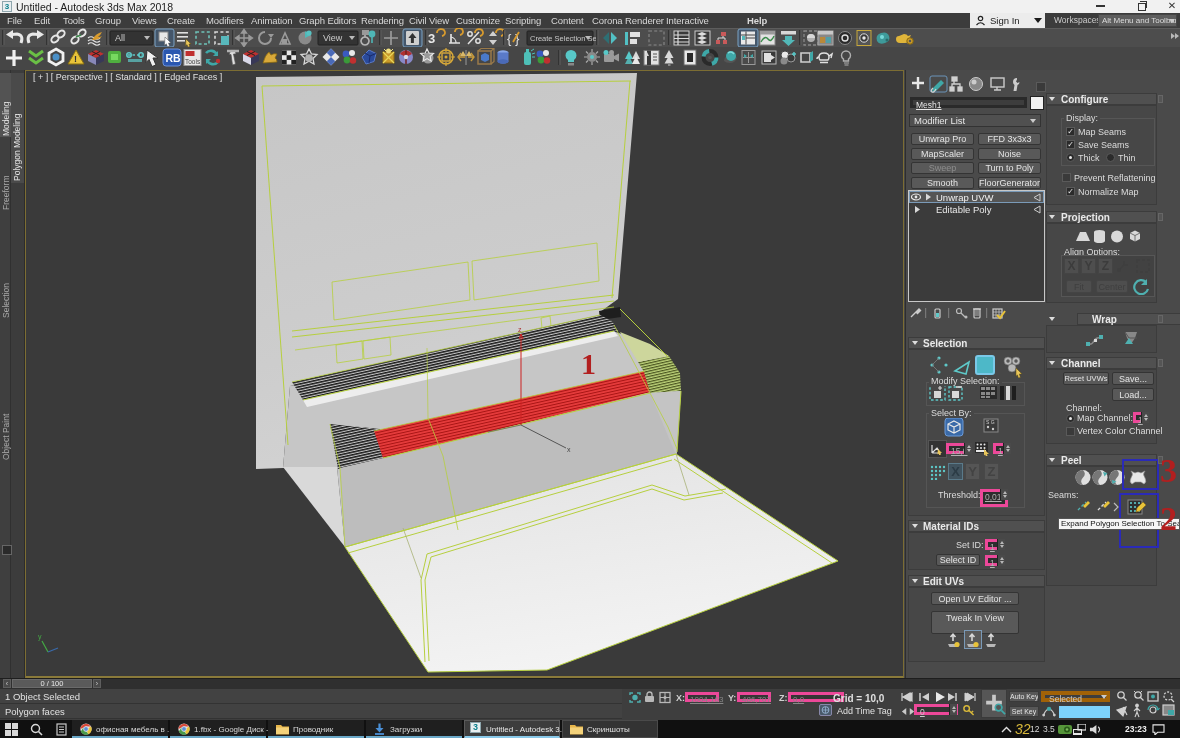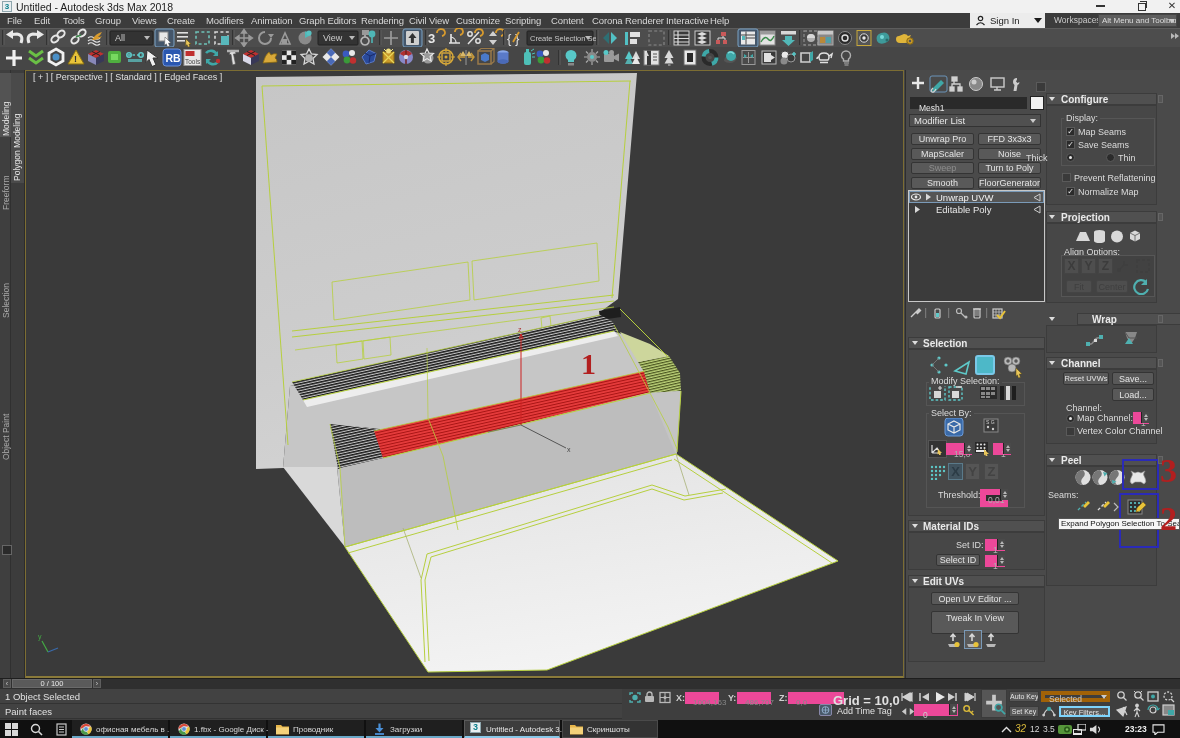--- a/index.html
+++ b/index.html
@@ -2,21 +2,21 @@
 <html><head>
 <meta charset="utf-8">
 <style>
 html,body{margin:0;padding:0;}
 body{width:1180px;height:738px;background:#464646;font-family:"Liberation Sans",sans-serif;overflow:hidden;position:relative;}
 .abs{position:absolute;}
 .mi{position:absolute;top:15px;color:#d8d8d8;font-size:9.5px;letter-spacing:-0.1px;}
 .btn{position:absolute;background:#595959;border:1px solid #343434;border-radius:2px;color:#e4e4e4;font-size:9px;text-align:center;box-sizing:border-box;white-space:nowrap;overflow:hidden;}
 .hdr{position:absolute;background:#505050;border:1px solid #3c3c3c;color:#e9e9e9;font-size:10px;font-weight:bold;box-sizing:border-box;padding-left:14px;}
 .lbl{position:absolute;color:#dcdcdc;font-size:9px;white-space:nowrap;}
-.fld{position:absolute;background:#2d2d2d;border:6px solid #ec4899;color:#b0b0b0;font-size:8.5px;box-sizing:border-box;white-space:nowrap;}
+.fld{position:absolute;background:#2d2d2d;border:3px solid #ec4899;color:#b0b0b0;font-size:8.5px;box-sizing:border-box;white-space:nowrap;text-decoration:underline;}
 .gbox{position:absolute;border:1px solid #3a3a3a;box-sizing:border-box;}
 .chk{position:absolute;width:9px;height:9px;background:#2b2b2b;border:1px solid #5a5a5a;box-sizing:border-box;color:#e8e8e8;font-size:8px;line-height:8px;text-align:center;}
 .rad{position:absolute;width:9px;height:9px;background:#2b2b2b;border:1px solid #5a5a5a;border-radius:50%;box-sizing:border-box;}
 .raddot{position:absolute;width:3px;height:3px;background:#e8e8e8;border-radius:50%;left:2px;top:2px;}
 .arrD{position:absolute;width:0;height:0;border-left:3px solid transparent;border-right:3px solid transparent;border-top:4px solid #ccc;}
 .spin{position:absolute;width:8px;box-sizing:border-box;background:#4a4a4a;border-left:1px solid #222;font-size:0;}
 .spin:before{content:"";position:absolute;left:1.5px;top:18%;border-left:2.5px solid transparent;border-right:2.5px solid transparent;border-bottom:3px solid #b8b8b8;}
 .spin:after{content:"";position:absolute;left:1.5px;bottom:18%;border-left:2.5px solid transparent;border-right:2.5px solid transparent;border-top:3px solid #b8b8b8;}
 </style>
 </head>
@@ -39,21 +39,21 @@
 <span class="mi" style="left:206px;">Modifiers</span>
 <span class="mi" style="left:251px;">Animation</span>
 <span class="mi" style="left:299px;">Graph Editors</span>
 <span class="mi" style="left:361px;">Rendering</span>
 <span class="mi" style="left:409px;">Civil View</span>
 <span class="mi" style="left:456px;">Customize</span>
 <span class="mi" style="left:505px;">Scripting</span>
 <span class="mi" style="left:551px;">Content</span>
 <span class="mi" style="left:592px;">Corona Renderer</span>
 <span class="mi" style="left:666px;">Interactive</span>
-<span class="mi" style="left:710px;">Help</span>
+<span class="mi" style="left:747px;font-weight:bold;">Help</span>
 
 <div class="abs" style="left:970px;top:13px;width:75px;height:15px;background:#ececec;"></div>
 <svg class="abs" style="left:975px;top:15px;" width="11" height="11" viewBox="0 0 11 11">
     <circle cx="5.5" cy="3.5" r="2.2" fill="none" stroke="#222" stroke-width="1.2"></circle>
     <path d="M1.5 10 Q5.5 5.5 9.5 10" fill="none" stroke="#222" stroke-width="1.2"></path>
   </svg>
 <div class="abs" style="left:990px;top:13px;color:#1a1a1a;font-size:9.5px;line-height:15px;">Sign In</div>
 <div class="abs" style="left:1034px;top:18px;width:0;height:0;border-left:4px solid transparent;border-right:4px solid transparent;border-top:5px solid #1a1a1a;"></div>
 <div class="abs" style="left:1054px;top:13px;color:#cccccc;font-size:8.5px;line-height:15px;">Workspaces:</div>
 <div class="abs" style="left:1098px;top:14px;width:79px;height:13px;background:#5e5e5e;border:1px solid #454545;box-sizing:border-box;color:#dddddd;font-size:8px;line-height:11px;padding-left:3px;white-space:nowrap;overflow:hidden;">Alt Menu and Toolbar</div>
@@ -714,21 +714,21 @@
 <div class="abs" style="left:1046px;top:105px;width:111px;height:100px;background:#474747;border:1px solid #3c3c3c;box-sizing:border-box;"></div>
 <div class="gbox" style="left:1061px;top:118px;width:94px;height:48px;border-color:#565656;"></div>
 <div class="lbl" style="left:1064px;top:113px;background:#474747;padding:0 2px;">Display:</div>
 <div class="chk" style="left:1066px;top:127px;">✓</div>
 <div class="lbl" style="left:1078px;top:127px;">Map Seams</div>
 <div class="chk" style="left:1066px;top:140px;">✓</div>
 <div class="lbl" style="left:1078px;top:140px;">Save Seams</div>
 <div class="rad" style="left:1066px;top:153px;">
     <div class="raddot"></div>
   </div>
-<div class="lbl" style="left:1026px;top:153px;">Thick</div>
+<div class="lbl" style="left:1078px;top:153px;">Thick</div>
 <div class="rad" style="left:1106px;top:153px;"></div>
 <div class="lbl" style="left:1118px;top:153px;">Thin</div>
 <div class="chk" style="left:1062px;top:173px;background:#3a3a3a;color:transparent;">✓</div>
 <div class="lbl" style="left:1074px;top:173px;">Prevent Reflattening</div>
 <div class="chk" style="left:1066px;top:187px;">✓</div>
 <div class="lbl" style="left:1078px;top:187px;">Normalize Map</div>
 
 <div class="hdr" style="left:1046px;top:211px;width:111px;height:12px;line-height:11px;">Projection</div>
 <div class="arrD" style="left:1049px;top:215px;border-top-color:#ddd;"></div>
 <div class="abs" style="left:1046px;top:223px;width:111px;height:80px;background:#474747;border:1px solid #3c3c3c;box-sizing:border-box;"></div>
@@ -850,21 +850,21 @@
 
 <div class="abs" style="left:0;top:678px;width:1180px;height:11px;background:#2f2f2f;border-top:1px solid #1e1e1e;box-sizing:border-box;"></div>
 <div class="abs" style="left:3px;top:679px;width:8px;height:9px;background:#4a4a4a;border:1px solid #5e5e5e;box-sizing:border-box;color:#ccc;font-size:7px;line-height:7px;text-align:center;">‹</div>
 <div class="abs" style="left:12px;top:679px;width:80px;height:9px;background:#5a5a5a;border:1px solid #6a6a6a;box-sizing:border-box;color:#e8e8e8;font-size:7.5px;line-height:8px;text-align:center;">0 / 100</div>
 <div class="abs" style="left:93px;top:679px;width:8px;height:9px;background:#4a4a4a;border:1px solid #5e5e5e;box-sizing:border-box;color:#ccc;font-size:7px;line-height:7px;text-align:center;">›</div>
 
 <div class="abs" style="left:0;top:689px;width:1180px;height:31px;background:#3e3e3e;"></div>
 <div class="abs" style="left:0;top:689px;width:622px;height:15px;background:#424242;border-bottom:1px solid #333;box-sizing:border-box;"></div>
 <div class="abs" style="left:0;top:704px;width:622px;height:15px;background:#424242;border-bottom:1px solid #333;box-sizing:border-box;"></div>
 <div class="abs" style="left:5px;top:691px;color:#e2e2e2;font-size:9.5px;">1 Object Selected</div>
-<div class="abs" style="left:5px;top:706px;color:#e2e2e2;font-size:9.5px;">Paint faces</div>
+<div class="abs" style="left:5px;top:706px;color:#e2e2e2;font-size:9.5px;">Polygon faces</div>
 <svg class="abs" style="left:628px;top:691px;" width="50" height="13" viewBox="0 0 50 13">
 <g stroke="#4fb0b0" stroke-width="1.4" fill="none">
       <path d="M2 4 v-2 h3 M9 2 h3 v2 M12 9 v2 h-3 M5 11 h-3 v-2"></path>
       <circle cx="7" cy="6.5" r="2" fill="#4fb0b0"></circle>
     </g>
 <g fill="#b8b8b8">
       <rect x="17" y="5" width="9" height="6" rx="1"></rect>
       <path d="M19 5 v-1.5 a2.5 2.5 0 0 1 5 0 v1.5" fill="none" stroke="#b8b8b8" stroke-width="1.4"></path>
     </g>
 <g>
@@ -872,21 +872,21 @@
       <path d="M32 6.5 h10 M37 1.5 v10" stroke="#b8b8b8" stroke-width="1"></path>
       <circle cx="37" cy="6.5" r="1.6" fill="#b8b8b8"></circle>
     </g>
 </svg>
 <div class="abs" style="left:676px;top:693px;color:#cfcfcf;font-size:9px;font-weight:bold;">X:</div>
 <div class="fld" style="left:685px;top:692px;width:34px;height:10px;line-height:9px;padding-left:2px;background:#353535;color:#878787;font-size:8px;">1004,163</div>
 <div class="abs" style="left:728px;top:693px;color:#cfcfcf;font-size:9px;font-weight:bold;">Y:</div>
 <div class="fld" style="left:737px;top:692px;width:34px;height:10px;line-height:9px;padding-left:2px;background:#353535;color:#878787;font-size:8px;">486,707</div>
 <div class="abs" style="left:779px;top:693px;color:#cfcfcf;font-size:9px;font-weight:bold;">Z:</div>
 <div class="fld" style="left:788px;top:692px;width:56px;height:10px;line-height:9px;padding-left:2px;background:#353535;color:#878787;font-size:8px;">0,0</div>
-<div class="abs" style="left:833px;top:693px;color:#e0e0e0;font-size:13px;font-weight:bold;">Grid = 10,0</div>
+<div class="abs" style="left:833px;top:693px;color:#e0e0e0;font-size:10px;font-weight:bold;">Grid = 10,0</div>
 <div class="abs" style="left:819px;top:704px;width:13px;height:12px;background:#4a5a6a;border:1px solid #88a;box-sizing:border-box;border-radius:2px;"></div>
 <svg class="abs" style="left:821px;top:706px;" width="9" height="8" viewBox="0 0 10 9">
     <circle cx="5" cy="4.5" r="3.8" fill="none" stroke="#9ab8d8" stroke-width="1"></circle>
     <path d="M1.5 4.5 h7 M5 1 v7" stroke="#9ab8d8" stroke-width="0.8"></path>
   </svg>
 <div class="abs" style="left:837px;top:706px;color:#e0e0e0;font-size:9px;">Add Time Tag</div>
 
 <svg class="abs" style="left:899px;top:690px;" width="80" height="14" viewBox="0 0 80 14">
 <g fill="#d0d0d0">
       <path d="M3 3 v8 M11 3 l-7 4 l7 4 z M13 3 l-7 4 l7 4 z" stroke="#d0d0d0" stroke-width="1.2"></path>
@@ -926,21 +926,21 @@
 <div class="abs" style="left:1009px;top:691px;width:30px;height:11px;background:#575757;border:1px solid #3a3a3a;box-sizing:border-box;color:#e4e4e4;font-size:7px;line-height:9px;text-align:center;white-space:nowrap;overflow:hidden;">Auto Key</div>
 <div class="abs" style="left:1009px;top:706px;width:30px;height:11px;background:#575757;border:1px solid #3a3a3a;box-sizing:border-box;color:#e4e4e4;font-size:7px;line-height:9px;text-align:center;white-space:nowrap;overflow:hidden;">Set Key</div>
 <div class="abs" style="left:1041px;top:691px;width:69px;height:11px;background:#3d3d3d;border:4px solid #a16207;box-sizing:border-box;color:#ccc;font-size:8.5px;line-height:9px;padding-left:4px;">Selected</div>
 <div class="arrD" style="left:1101px;top:695px;"></div>
 <svg class="abs" style="left:1041px;top:705px;" width="16" height="13" viewBox="0 0 18 14">
     <path d="M3 11 q2 -6 6 -7 M9 4 q4 1 6 7" fill="none" stroke="#c8c8c8" stroke-width="1.3"></path>
     <circle cx="9" cy="4" r="2.4" fill="#3fa8a8"></circle>
     <circle cx="3" cy="11" r="1.6" fill="#c8c8c8"></circle>
     <circle cx="15" cy="11" r="1.6" fill="#c8c8c8"></circle>
   </svg>
-<div class="abs" style="left:1059px;top:706px;width:51px;height:11px;background:#575757;border:2px solid #7dd3fc;box-sizing:border-box;color:#e4e4e4;font-size:7.5px;line-height:9px;text-align:center;white-space:nowrap;overflow:hidden;">Key Filters...</div>
+<div class="abs" style="left:1059px;top:706px;width:51px;height:11px;background:#575757;border:6px solid #7dd3fc;box-sizing:border-box;color:#e4e4e4;font-size:7.5px;line-height:9px;text-align:center;white-space:nowrap;overflow:hidden;">Key Filters...</div>
 
 <svg class="abs" style="left:1115px;top:690px;" width="62" height="28" viewBox="0 0 62 28">
 <g stroke="#d0d0d0" stroke-width="1.3" fill="none">
 <circle cx="6" cy="5" r="3.2"></circle>
       <path d="M8.5 7.5 l3 3"></path>
 <g transform="translate(17,0)">
         <circle cx="6" cy="5" r="3.2"></circle>
         <path d="M8.5 7.5 l3 3"></path>
         <path d="M2 1 l2 2 M10 1 l-2 2" stroke-width="1"></path>
       </g>
@@ -1026,21 +1026,21 @@
 <div class="abs" style="left:562px;top:720px;width:96px;height:18px;background:#333333;border:1px solid #4a4a4a;box-sizing:border-box;"></div>
 <svg class="abs" style="left:570px;top:724px;" width="13" height="11" viewBox="0 0 13 11">
     <path d="M0 1 h5 l1.5 1.5 h6.5 v8 h-13 z" fill="#e8b64a"></path>
     <path d="M0 3.5 h13 v6.5 h-13 z" fill="#f4d27a"></path>
   </svg>
 <div class="abs" style="left:587px;top:722px;color:#e0e0e0;font-size:8px;line-height:15px;">Скриншоты</div>
 
 <svg class="abs" style="left:1001px;top:726px;" width="11" height="7" viewBox="0 0 11 7">
     <path d="M1 6 l4.5 -4.5 l4.5 4.5" fill="none" stroke="#e0e0e0" stroke-width="1.4"></path>
   </svg>
-<div class="abs" style="left:1015px;top:720px;color:#d8b83a;font-size:10px;line-height:18px;font-style:italic;">32</div>
+<div class="abs" style="left:1015px;top:720px;color:#d8b83a;font-size:14px;line-height:18px;font-style:italic;">32</div>
 <div class="abs" style="left:1030px;top:720px;color:#d8d8d8;font-size:8.5px;line-height:18px;">12</div>
 <div class="abs" style="left:1043px;top:720px;color:#d8d8d8;font-size:8.5px;line-height:18px;">3.5</div>
 <svg class="abs" style="left:1058px;top:725px;" width="14" height="9" viewBox="0 0 14 9">
     <rect x="0" y="0" width="14" height="9" rx="2" fill="#56953a"></rect>
     <circle cx="9" cy="4.5" r="3" fill="#2a5a1a"></circle>
     <circle cx="9" cy="4.5" r="1.3" fill="#7aba5a"></circle>
   </svg>
 <svg class="abs" style="left:1073px;top:724px;" width="13" height="11" viewBox="0 0 13 11">
     <rect x="0" y="5" width="9" height="6" fill="#e8e8e8"></rect>
     <rect x="1" y="6" width="7" height="3" fill="#1a1a1a"></rect>

